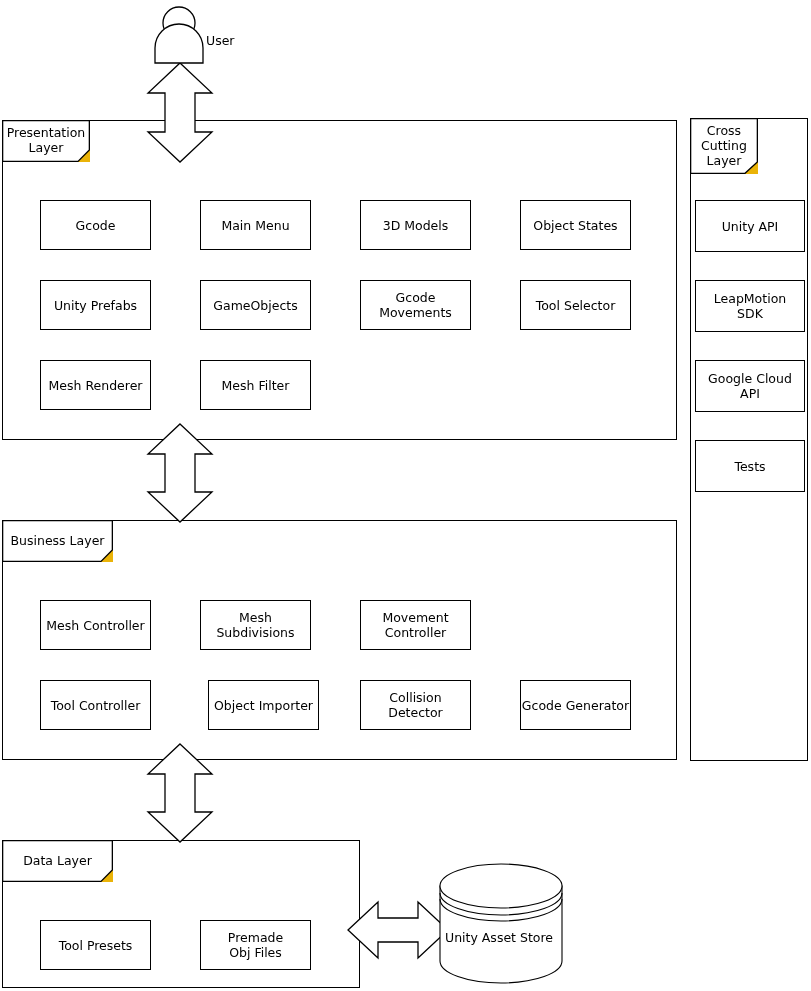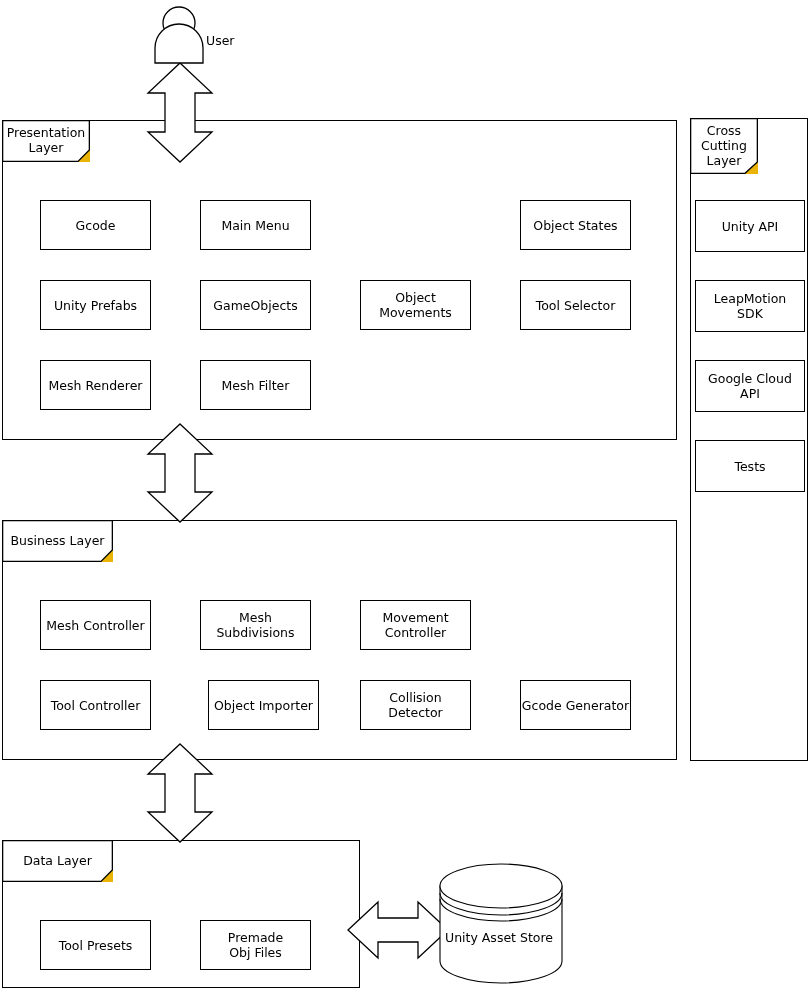--- a/index.html
+++ b/index.html
@@ -140,25 +140,26 @@
     <svg class="tab-shape" viewBox="0 0 68 56" preserveAspectRatio="none">
       <path d="M0.65,0.65 L67.35,0.65 L67.35,44 L55,55.35 L0.65,55.35 Z" fill="#ffffff" stroke="#000000" stroke-width="1.3"></path>
     </svg>
     <span class="tab-text">Cross
 Cutting
 Layer</span>
   </div>
 
   <div class="comp" style="left:40px; top:200px;">Gcode</div>
   <div class="comp" style="left:200px; top:200px;">Main Menu</div>
+  <div class="comp" style="left:360px; top:200px;">3D Models</div>
   <div class="comp" style="left:520px; top:200px;">Object States</div>
 
   <div class="comp" style="left:40px; top:280px;">Unity Prefabs</div>
   <div class="comp" style="left:200px; top:280px;">GameObjects</div>
-  <div class="comp" style="left:360px; top:280px;">Object Movements</div>
+  <div class="comp" style="left:360px; top:280px;">Gcode Movements</div>
   <div class="comp" style="left:520px; top:280px;">Tool Selector</div>
 
   <div class="comp" style="left:40px; top:360px;">Mesh Renderer</div>
   <div class="comp" style="left:200px; top:360px;">Mesh Filter</div>
 
   <div class="comp" style="left:40px; top:600px;">Mesh Controller</div>
   <div class="comp" style="left:200px; top:600px;">Mesh Subdivisions</div>
   <div class="comp" style="left:360px; top:600px;">Movement
 Controller</div>
 

